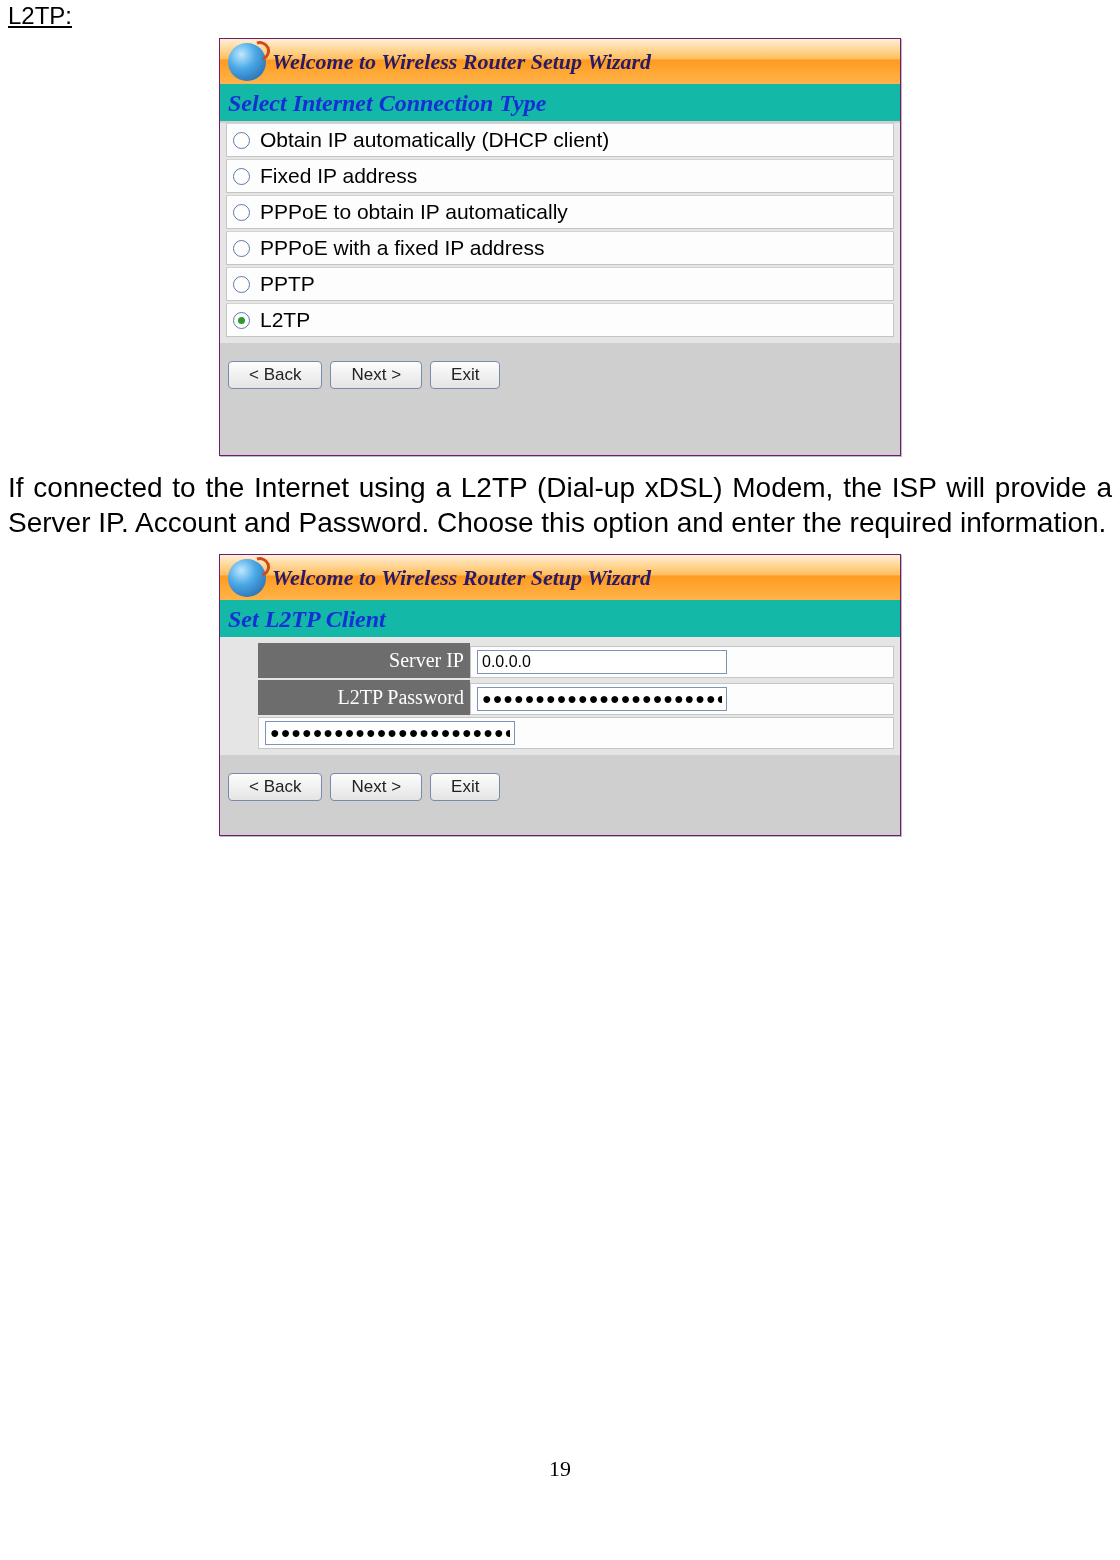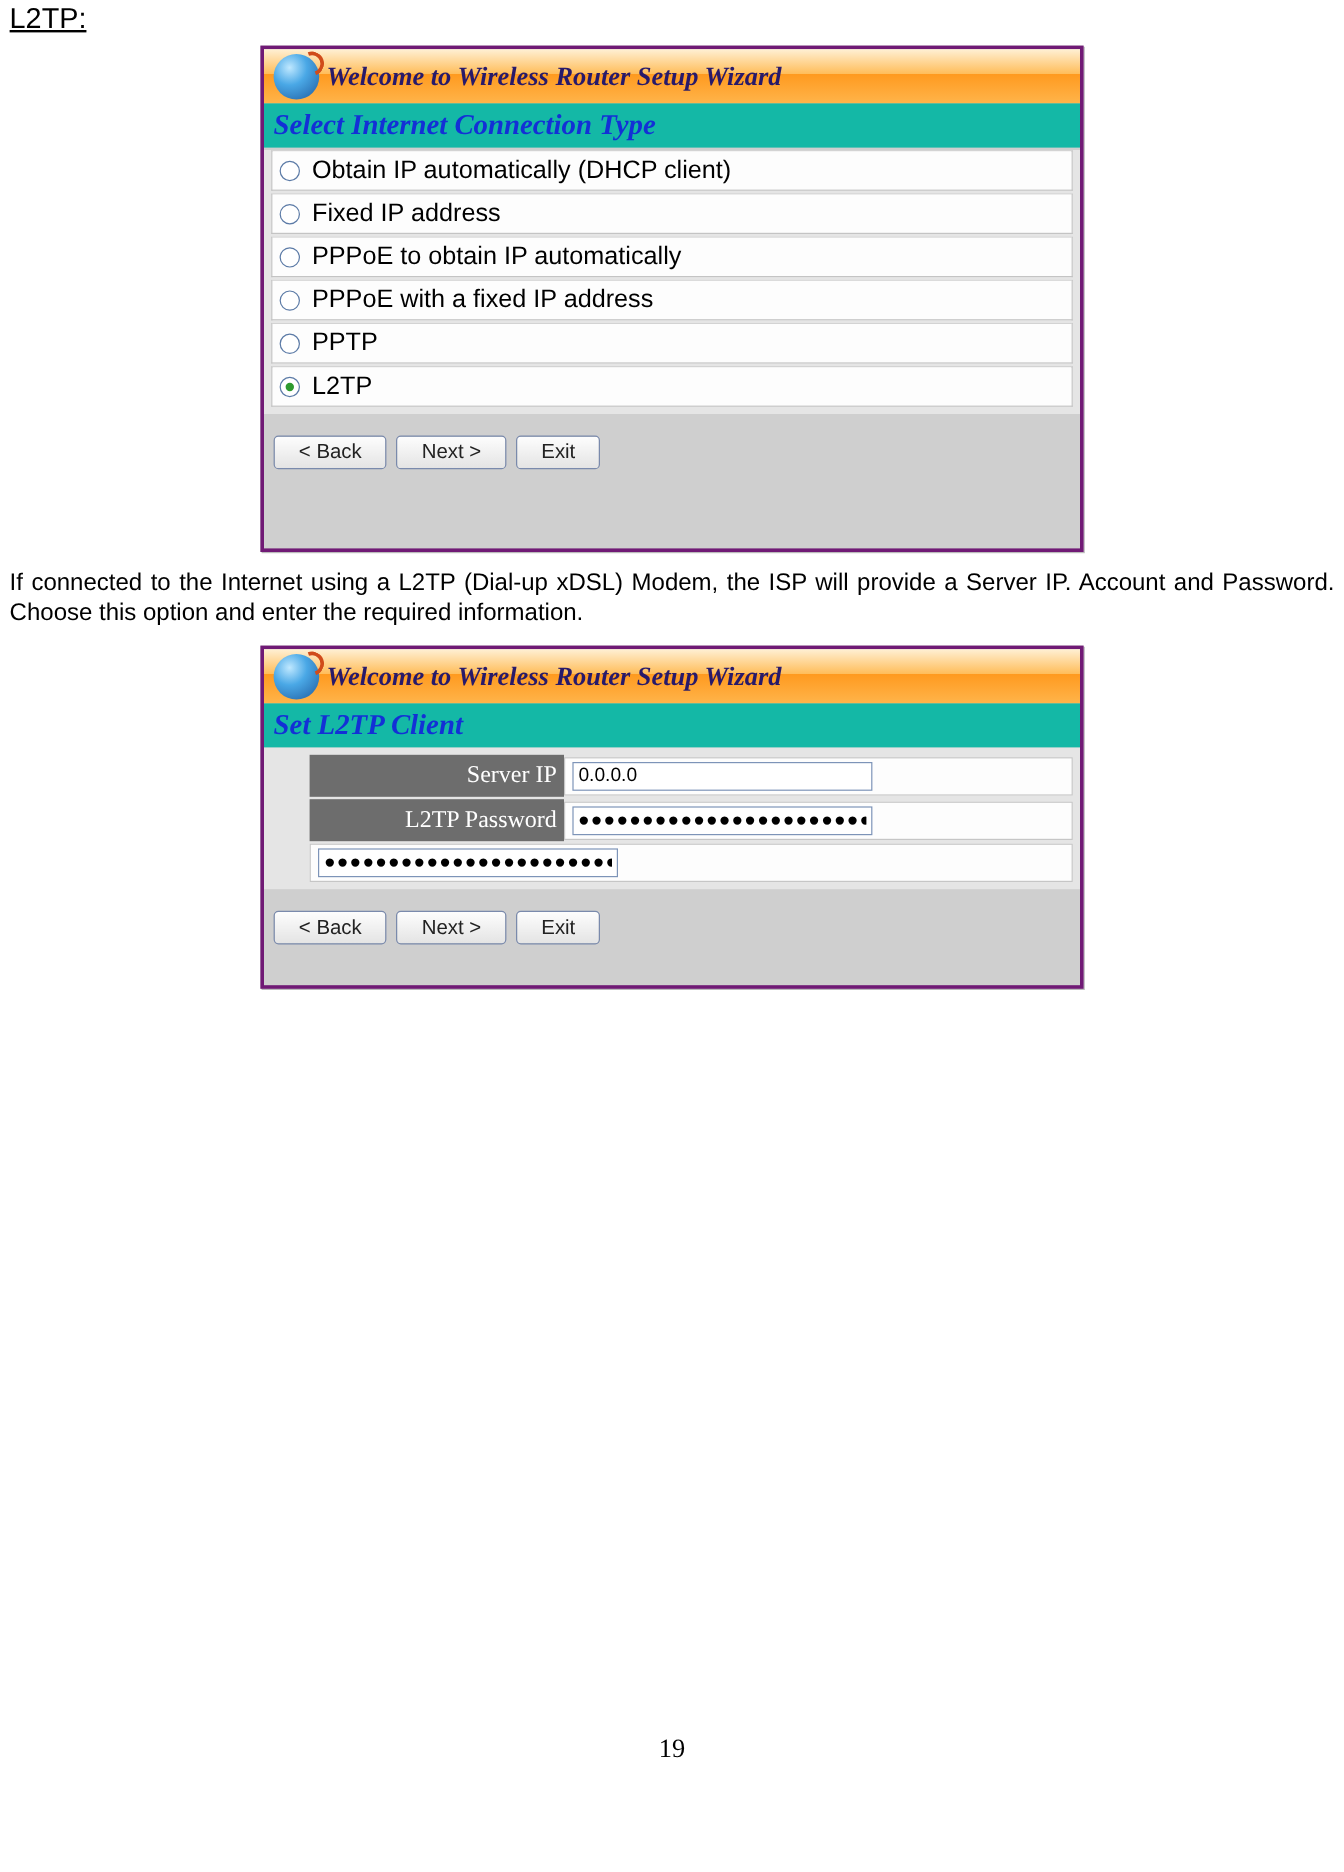--- a/index.html
+++ b/index.html
@@ -12,29 +12,29 @@
   }
   .page {
     padding: 0 8px;
   }
   .section-heading {
     text-decoration: underline;
     font-size: 24px;
     margin: 2px 0 8px 0;
   }
   .body-text {
-    font-size: 20px;
+    font-size: 28px;
     line-height: 1.25;
     margin: 14px 0 14px 0;
     text-align: justify;
   }
   .wizard-wrap {
     width: 680px;
     margin: 0 auto;
-    border: 3px solid #701a75;
+    border: 1px solid #701a75;
     background: #cfcfcf;
     box-shadow: 1px 1px 0 #bbb;
   }
   .wizard-wrap.tall1 { height: auto; padding-bottom: 60px; }
   .wizard-header {
     height: 45px;
     background: linear-gradient(to bottom, #fff0d4 0%, #ffbe5c 45%, #ff9a1f 46%, #ffb44a 100%);
     display:flex;
     align-items:center;
     position:relative;
@@ -104,21 +104,21 @@
     border:1px solid #7a8aac;
     border-radius:4px;
     color:#222;
     cursor:pointer;
   }
   .form-table {
     padding: 4px 6px;
     background:#e5e5e5;
   }
   .form-cell {
-    display:flex; align-items:center; margin:2px 0;padding-left:32px;
+    display:flex; align-items:flex-end; margin:2px 0;padding-left:32px;
   }
   .form-label {
     width: 200px;
     background: #6d6d6d;
     color:#fff;
     font-family:"Times New Roman",serif;
     font-size:20px;
     display:flex; align-items:center; justify-content:flex-end;
     padding: 6px 6px;
   }

